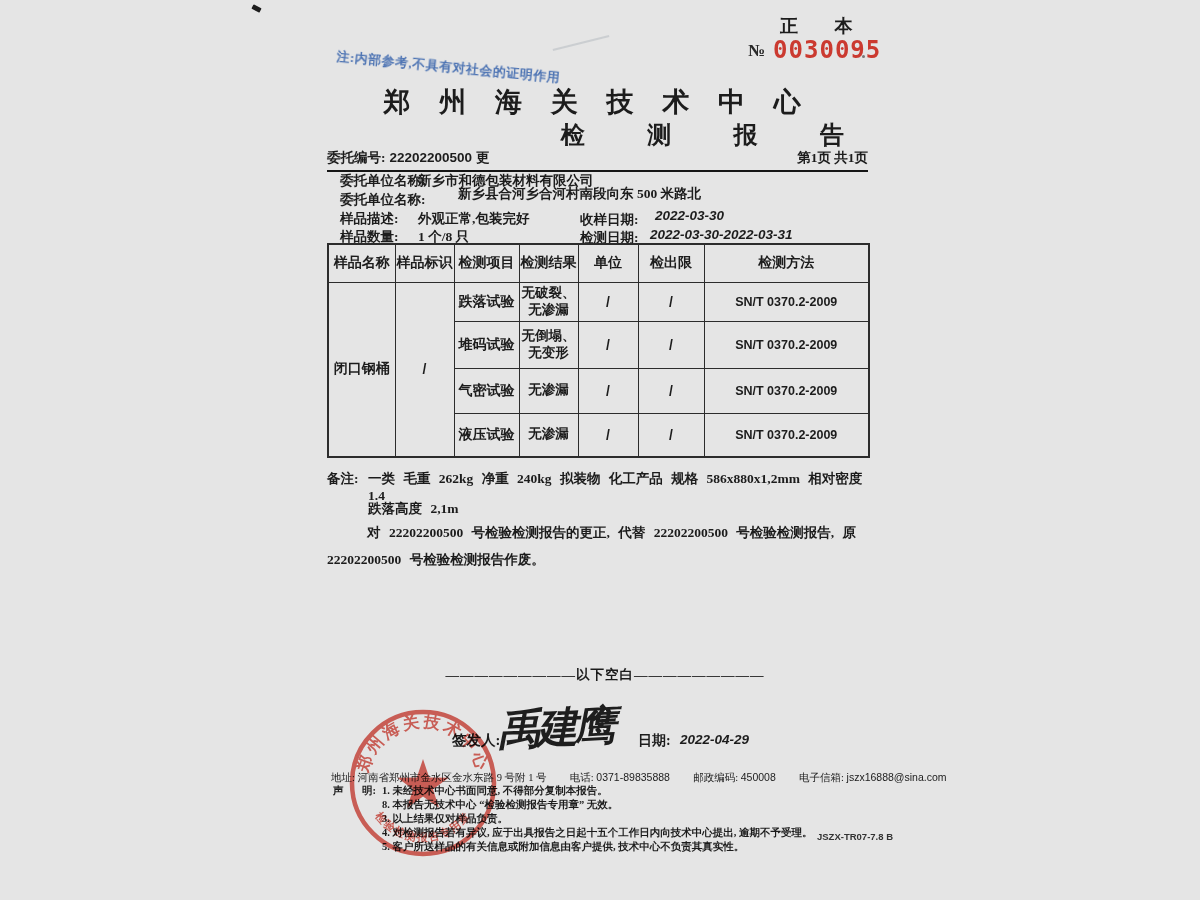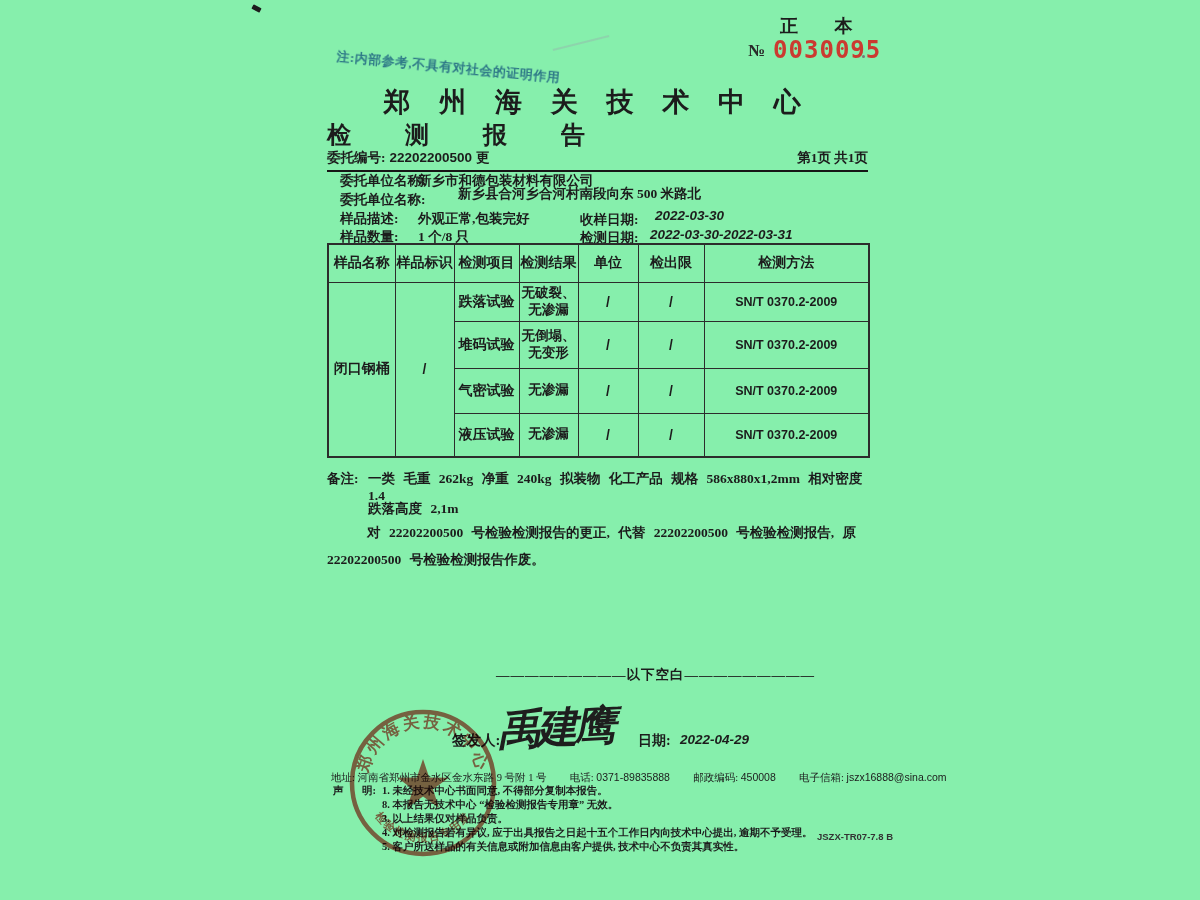--- a/index.html
+++ b/index.html
@@ -1,37 +1,37 @@
 <!DOCTYPE html>
 <html><head>
 <meta charset="utf-8">
 <style>
   html,body{margin:0;padding:0;background:#ffffff;}
-  .page{position:relative;width:1200px;height:900px;background:#86efac;overflow:hidden;
+  .page{position:relative;width:1200px;height:900px;background:#e5e5e5;overflow:hidden;
         font-family:"Liberation Serif","DejaVu Serif",serif;color:#1c1c1c;}
   .abs{position:absolute;}
   .serif{font-family:"Liberation Serif","DejaVu Serif",serif;}
   .sans{font-family:"Liberation Sans","DejaVu Sans",sans-serif;}
 
   
   .copy-label{left:780px;top:14px;font-size:18px;font-weight:bold;letter-spacing:16px;}
   .serial{left:748px;top:36px;white-space:nowrap;}
   .serial .no{font-size:17px;font-weight:bold;color:#2a2a2a;vertical-align:2px;}
   .serial .digits{font-family:"DejaVu Sans Mono",monospace;font-size:24px;font-weight:bold;
                   color:#cb3a30;letter-spacing:1px;margin-left:4px;}
 
   
   .blue-stamp{left:336px;top:60px;width:260px;transform:rotate(5.5deg);
               color:#3e6fc0;font-size:13px;font-weight:bold;letter-spacing:.5px;
               opacity:.88;mix-blend-mode:multiply;filter:blur(.2px);}
 
   .org-title{left:327px;top:84px;width:541px;text-align:center;font-size:27px;
              font-weight:bold;letter-spacing:11px;}
-  .report-title{left:327px;top:119px;width:541px;text-align:left;font-size:24px;
-             font-weight:bold;letter-spacing:24px;}
+  .report-title{left:327px;top:119px;width:541px;text-align:right;font-size:24px;
+             font-weight:bold;letter-spacing:24px;font-family:Liberation Mono, monospace;}
 
   .ref-row{left:327px;top:148px;width:541px;border-bottom:2.5px solid #161616;
            padding-bottom:3px;display:flex;justify-content:space-between;align-items:baseline;}
   .ref-row .lbl{font-size:13.5px;font-weight:bold;}
   .ref-row .num{font-family:"Liberation Sans","DejaVu Sans",sans-serif;font-size:13.5px;font-weight:bold;}
   .pageinfo{font-size:13.5px;font-weight:bold;}
 
   .field-label{font-size:13.5px;font-weight:bold;white-space:nowrap;}
   .field-value{font-size:13.5px;font-weight:bold;white-space:nowrap;}
   .num-value{font-family:"Liberation Sans","DejaVu Sans",sans-serif;font-size:13.5px;font-weight:bold;white-space:nowrap;font-style:italic;}
@@ -46,21 +46,21 @@
   td.item{font-size:14px;font-weight:bold;}
   td.result{font-size:13.5px;font-weight:bold;}
   td.result .rline{display:block;line-height:1.25;}
   td.slash{font-size:14px;font-weight:bold;font-family:"Liberation Sans","DejaVu Sans",sans-serif;}
   td.method{font-family:"Liberation Sans","DejaVu Sans",sans-serif;font-size:12.5px;font-weight:bold;}
   td.sample{font-size:14px;font-weight:bold;}
 
   .remark{font-size:13.5px;font-weight:bold;}
   .ws{word-spacing:5px;}
 
-  .blank-line{left:395px;top:666px;width:420px;text-align:right;font-size:13.5px;font-weight:bold;letter-spacing:1px;}
+  .blank-line{left:395px;top:666px;width:420px;text-align:center;font-size:13.5px;font-weight:bold;letter-spacing:1px;}
 
   .sig-label{left:452px;top:731px;font-size:14.5px;font-weight:bold;}
   .signature{left:498px;top:700px;font-size:42px;font-style:italic;font-weight:bold;
              letter-spacing:-4px;transform:rotate(-3deg);color:#1e1e1e;}
   .date-label{left:638px;top:732px;font-size:14px;font-weight:bold;}
   .date-value{left:680px;top:732px;font-size:13.5px;}
 
   .footer{font-size:10.5px;font-weight:normal;white-space:nowrap;}
   .footer .gap{display:inline-block;width:18px;}
   .stmt{font-size:10.5px;font-weight:bold;white-space:nowrap;}

